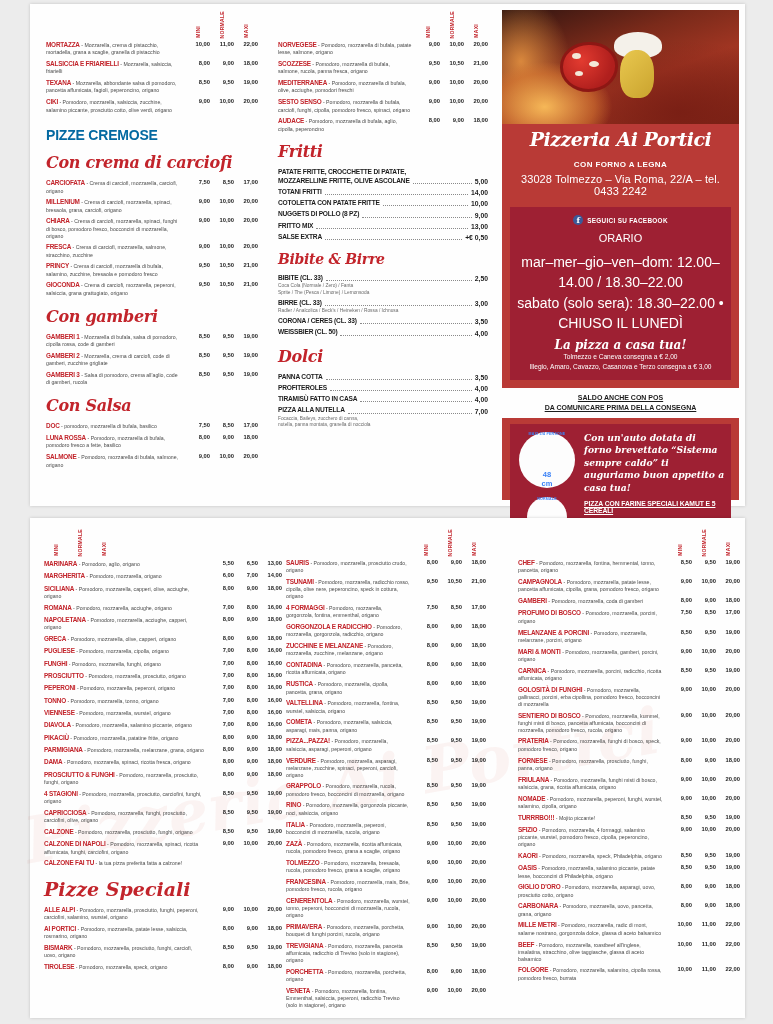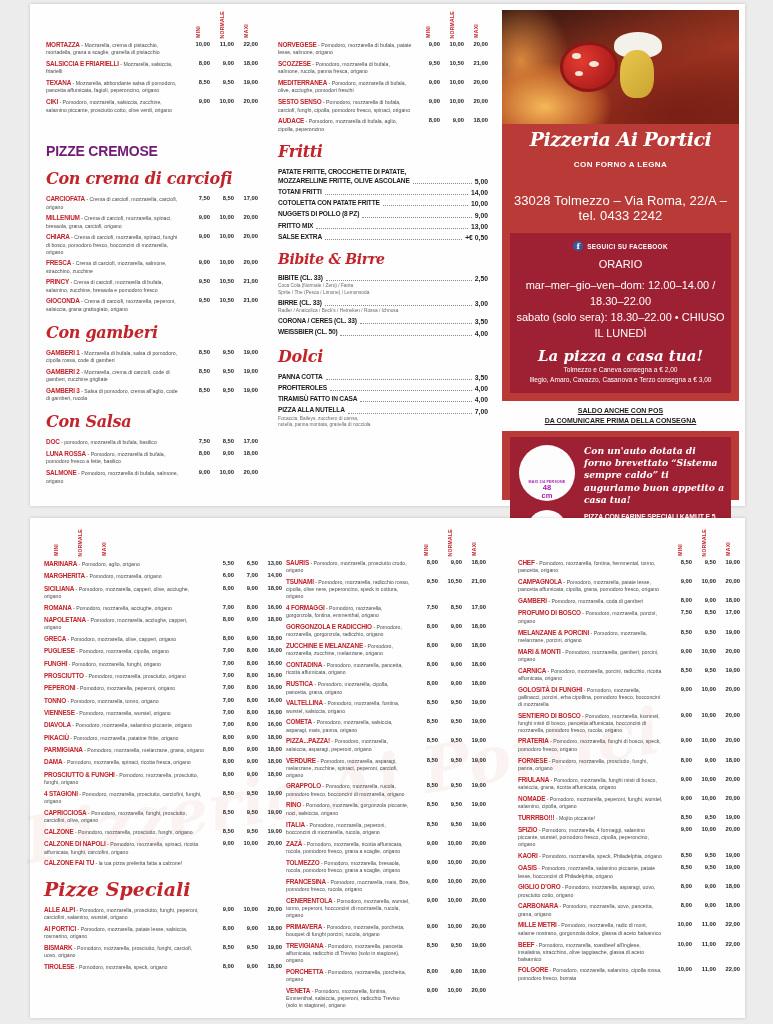--- a/index.html
+++ b/index.html
@@ -32,21 +32,21 @@
   .prline{display:flex;align-items:flex-end;}
   .plb{font-size:6.6px;font-weight:bold;color:#1c1c1c;white-space:pre-line;letter-spacing:-.2px;line-height:1.25;}
   .dots{flex:1;border-bottom:1px dotted #8a8a8a;margin:0 3px 1px 3px;}
   .ppv{font-size:6.8px;font-weight:bold;color:#1c1c1c;}
   .pnote{font-size:4.8px;color:#6a6a6a;line-height:1.3;margin-top:1px;white-space:pre-line;}
 
   
   .script{font-family:"DejaVu Serif",serif;font-style:italic;font-weight:bold;color:#c2242b;margin:0;}
   h3.script{font-size:16px;margin:10px 0 7px 0;letter-spacing:-.3px;}
   h3.script.sm{font-size:14px;}
-  .blockhead{font-size:14px;font-weight:800;color:#701a75;margin:30px 0 2px 0;letter-spacing:-.2px;}
+  .blockhead{font-size:14px;font-weight:800;color:#0369a1;margin:14px 0 2px 0;letter-spacing:-.2px;}
   .hrow{display:flex;justify-content:space-between;align-items:flex-end;margin-bottom:4px;}
   .hrow .script{font-size:19px;letter-spacing:-.4px;}
   .hrow .phead{margin-bottom:0;}
   h2.script.solo{font-size:19px;margin:10px 0 6px 0;}
 
   
   .brand{position:absolute;left:472px;top:6px;width:237px;height:490px;display:flex;flex-direction:column;background:#b93a36;}
   .photo{height:114px;position:relative;overflow:hidden;flex-shrink:0;
     background:
      radial-gradient(ellipse 90px 60px at 18% 85%,rgba(250,190,90,.95),rgba(214,120,50,.6) 55%,transparent 75%),
@@ -55,35 +55,35 @@
      linear-gradient(160deg,#2e1410 0%,#7a2a1a 35%,#a03522 60%,#7e2417 100%);}
   .mascot-pizza{position:absolute;left:58px;top:32px;width:52px;height:44px;border-radius:50% 48% 52% 50%;
     background:radial-gradient(circle at 35% 35%,#e33b30,#b01f1d 70%);border:3px solid #8d1714;}
   .mascot-pizza i{position:absolute;background:#f3e8d8;border-radius:50%;}
   .mascot-chef{position:absolute;left:118px;top:40px;width:34px;height:48px;border-radius:45% 45% 40% 40%;
     background:linear-gradient(135deg,#e9c84f,#caa32e);}
   .mascot-hat{position:absolute;left:112px;top:22px;width:48px;height:26px;border-radius:50% 50% 40% 40%;background:#f4f1ea;}
   .brandband{text-align:center;color:#fff;padding:4px 6px 8px 6px;}
   .brandband .script{font-size:19px;color:#fff;letter-spacing:-.5px;}
   .forno{font-size:8px;font-weight:800;letter-spacing:.4px;margin-top:10px;}
-  .addr{font-size:13px;margin-top:24px;letter-spacing:.1px;}
+  .addr{font-size:11px;margin-top:4px;letter-spacing:.1px;}
   .innerbox{background:#9e2033;margin:2px 8px 8px 8px;padding:8px 6px;text-align:center;color:#fff;}
   .fb{display:flex;align-items:center;justify-content:center;gap:4px;margin-bottom:7px;}
   .fbicon{width:10px;height:10px;border-radius:50%;background:#3b5998;color:#fff;font-family:"DejaVu Serif",serif;
     font-weight:bold;font-size:8px;line-height:10px;display:inline-block;text-align:center;}
   .fblabel{font-size:6.4px;font-weight:800;letter-spacing:.3px;}
   .orario-t{font-size:11px;margin-bottom:8px;}
-  .orario-l{font-size:11px;line-height:1.45;}
-  .dl{font-size:15px;color:#fff;margin-top:5px;}
+  .orario-l{font-size:14px;line-height:1.45;}
+  .dl{font-size:12px;color:#fff;margin-top:5px;}
   .dline{font-size:6.6px;line-height:1.5;}
   .pos{background:#fefefe;text-align:center;padding:5px 0 4px 0;flex-shrink:0;}
   .pos div{font-size:7px;font-weight:800;color:#1c1c1c;text-decoration:underline;line-height:1.5;}
   .varbox{background:#9e2033;margin:6px 8px 8px 8px;flex:1;display:flex;padding:8px 6px 6px 6px;gap:6px;}
   .sizes{width:62px;display:flex;flex-direction:column;align-items:center;justify-content:flex-start;gap:9px;flex-shrink:0;}
-  .circle{background:#fdfdfd;border-radius:50%;display:flex;flex-direction:column;align-items:center;justify-content:flex-end;color:#a21caf;}
+  .circle{background:#fdfdfd;border-radius:50%;display:flex;flex-direction:column;align-items:center;justify-content:space-between;color:#3b82f6;}
   .c1{width:56px;height:56px;} .c2{width:40px;height:40px;} .c3{width:30px;height:30px;}
   .clabel{font-size:3.6px;font-weight:bold;text-transform:uppercase;letter-spacing:.2px;text-align:center;}
   .csize{font-size:7.5px;font-weight:800;line-height:1.1;white-space:pre-line;text-align:center;}
   .vartext{color:#fff;flex:1;}
   .oven{font-family:"DejaVu Serif",serif;font-style:italic;font-weight:bold;font-size:9.2px;line-height:1.35;margin:0 0 6px 0;}
   .kamut{font-size:6.8px;font-weight:800;text-decoration:underline;margin:0 0 6px 0;letter-spacing:-.1px;}
   .vart{font-size:7px;font-weight:800;margin:0 0 3px 0;}
   ul.vlist{margin:0;padding-left:8px;list-style:none;}
   ul.vlist li{font-size:5.6px;line-height:1.45;margin-bottom:2px;position:relative;}
   ul.vlist li:before{content:"•";position:absolute;left:-7px;}

